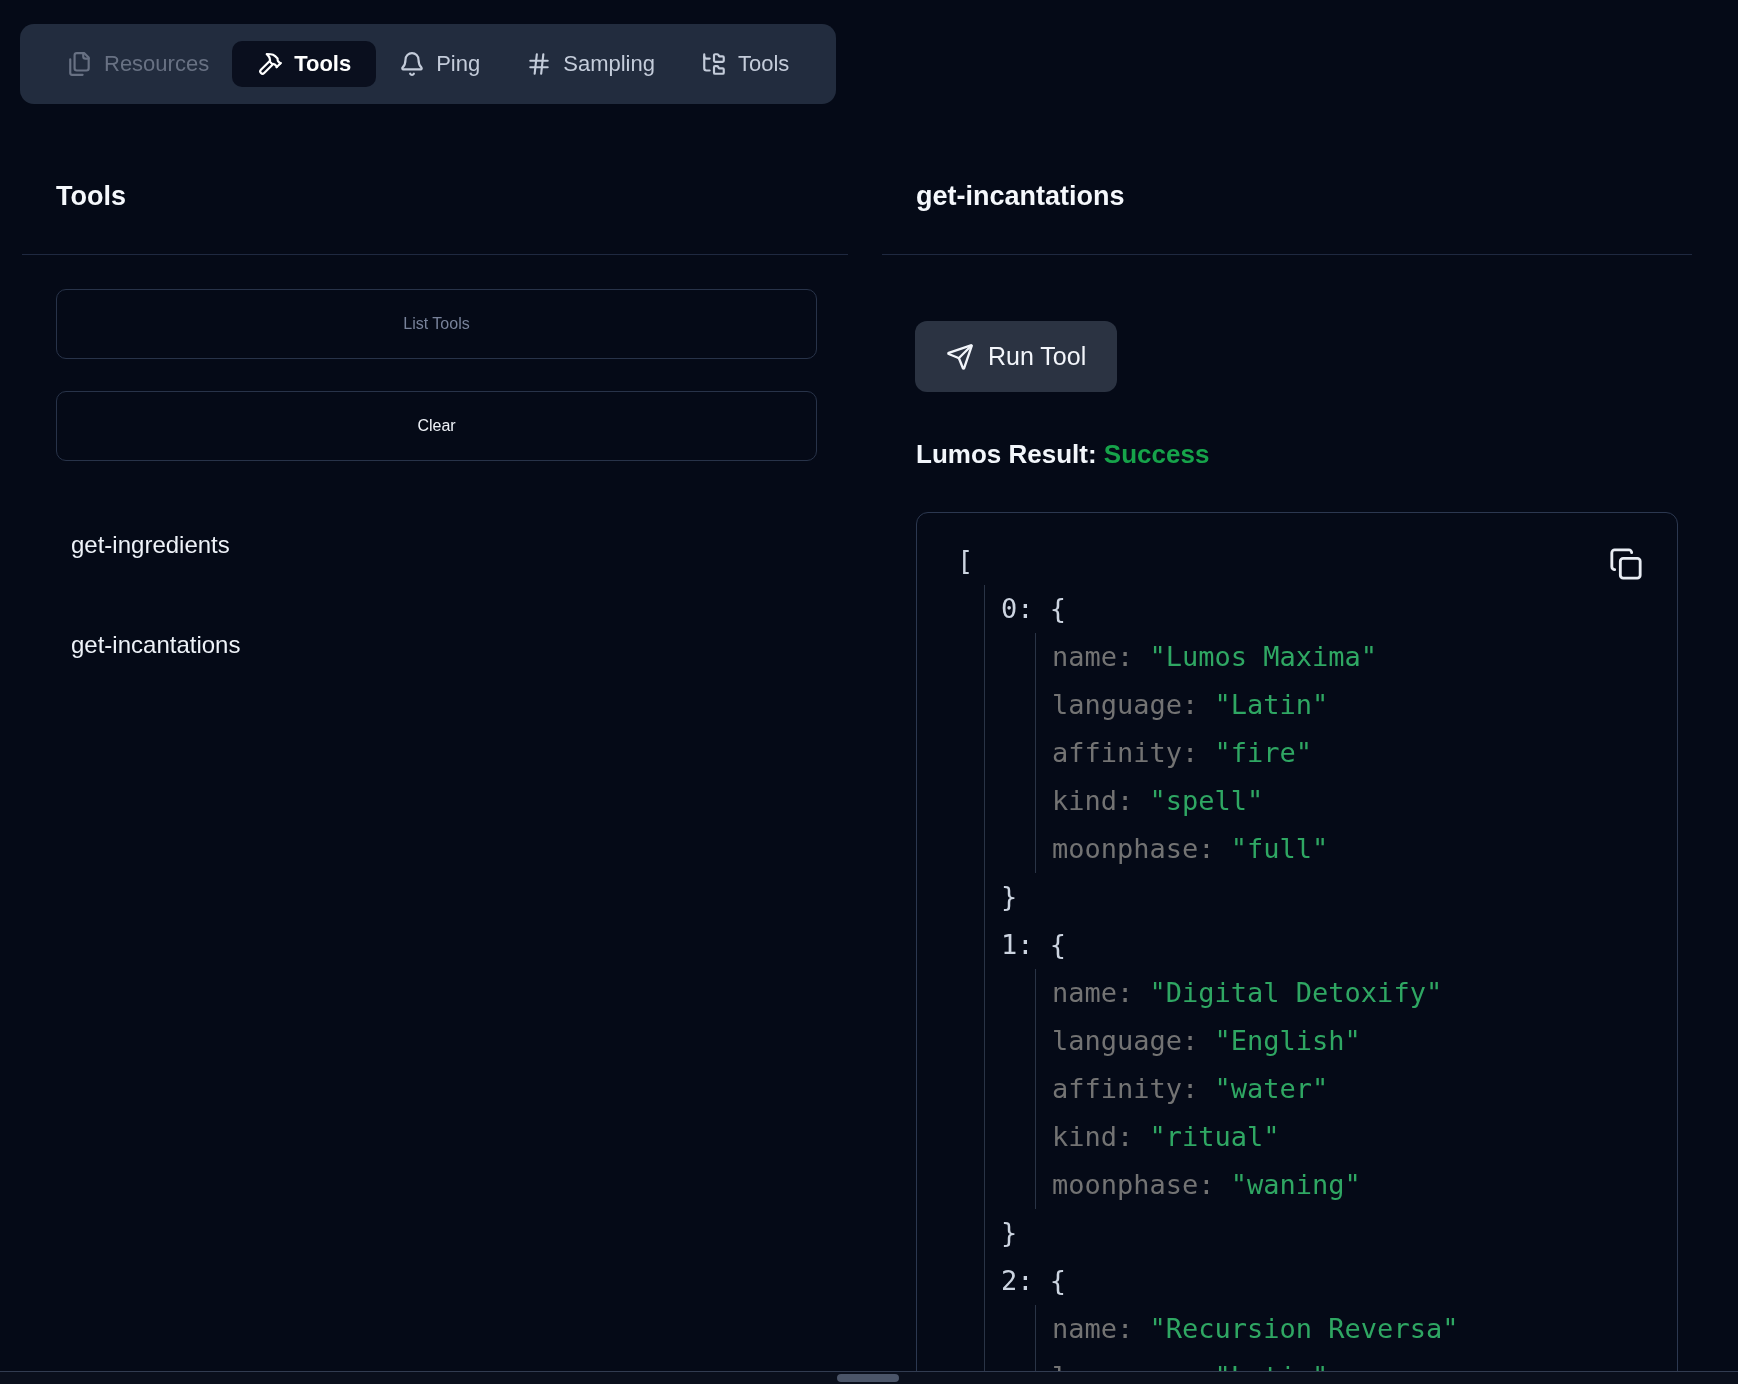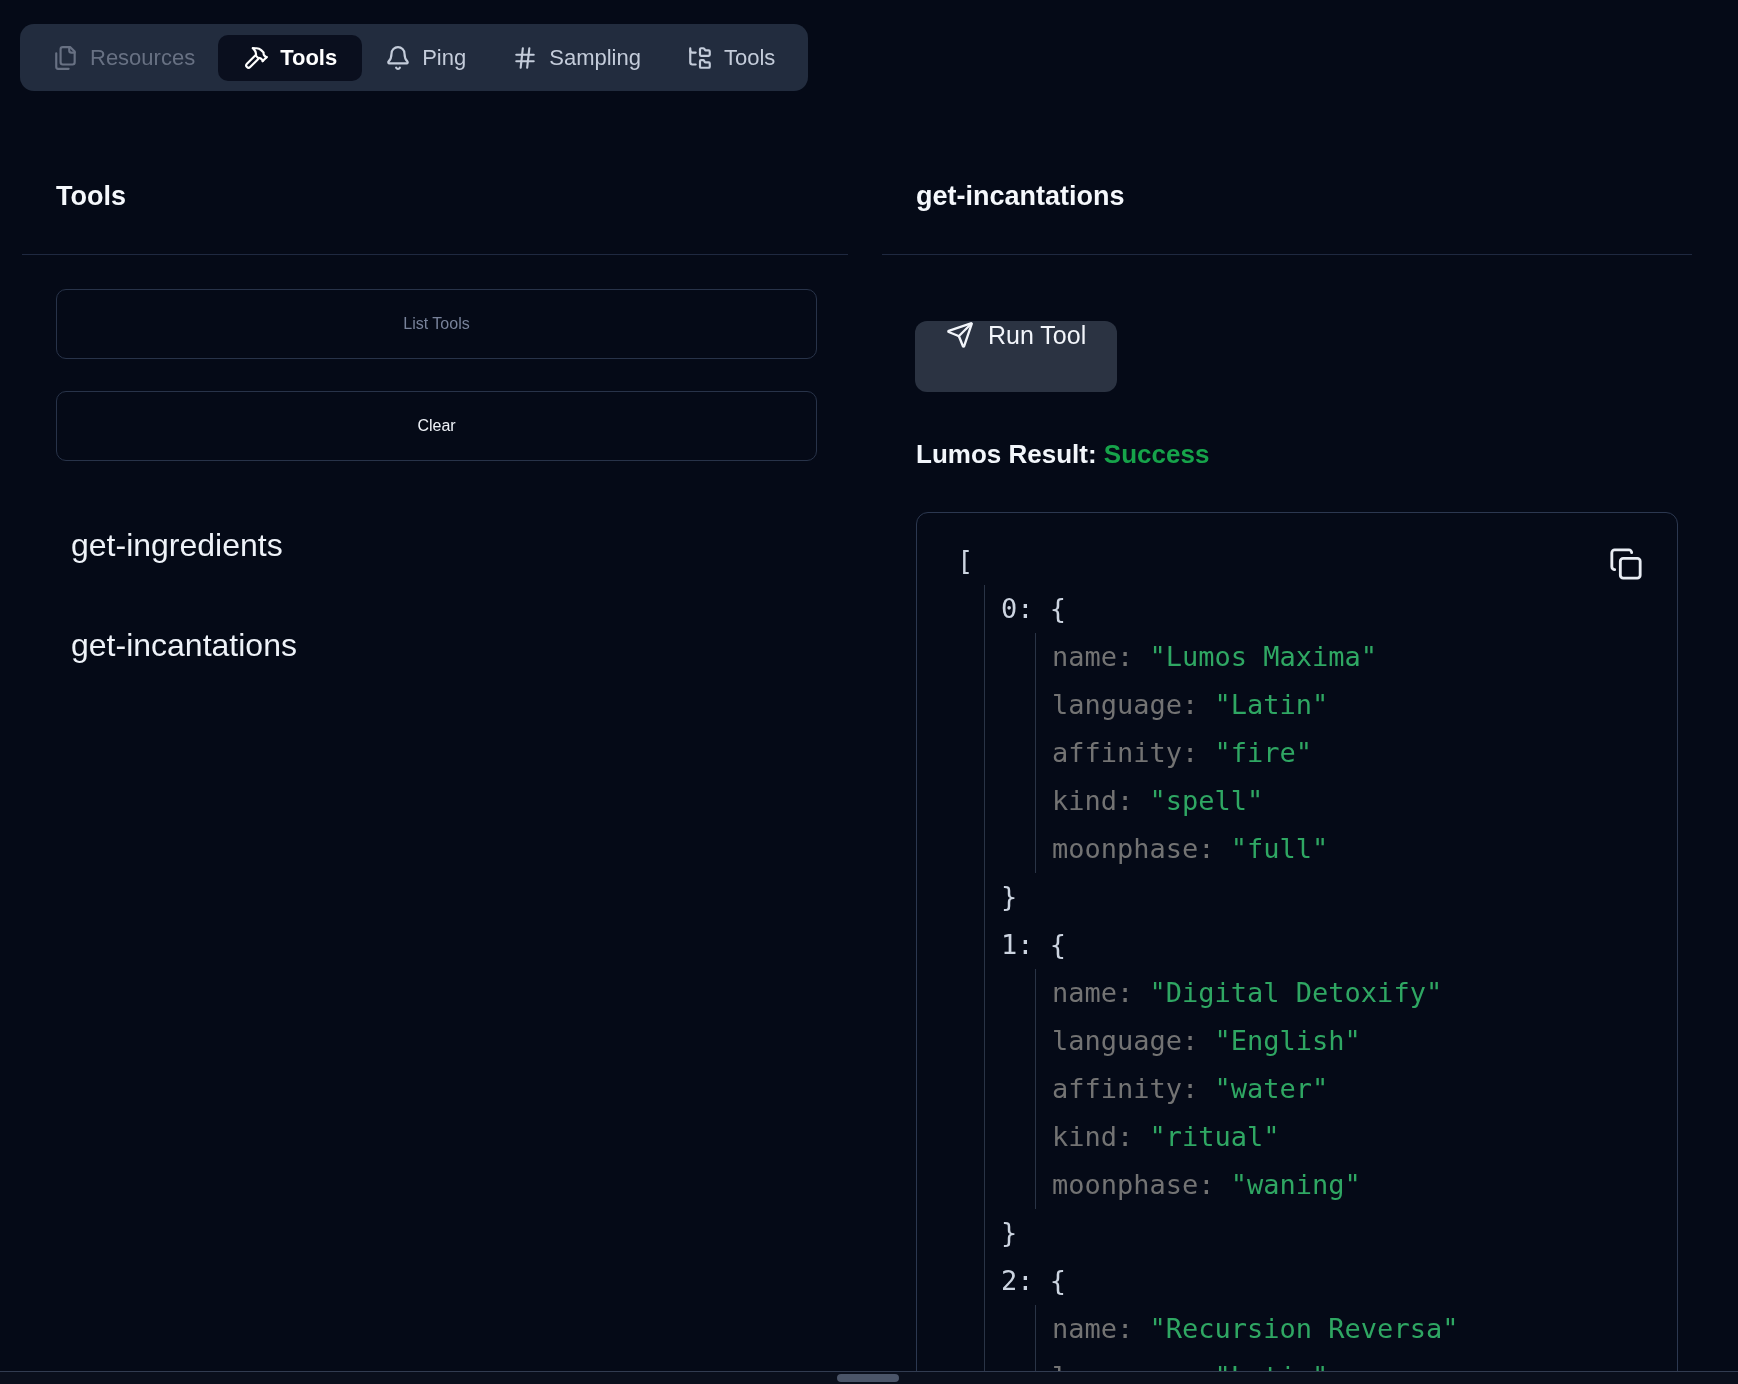--- a/index.html
+++ b/index.html
@@ -9,25 +9,25 @@
     overflow:hidden;
     background:#050a17;
     color:#eef2f8;
     font-family:"Liberation Sans", sans-serif;
   }
   svg { display:block; }
 
   
   .tabbar {
     position:absolute; left:20px; top:24px;
-    height:67px;
+    height:80px;
     background:#222c3e;
     border-radius:14px;
     display:flex; align-items:center;
-    padding:0 10px;
+    padding:0 24px;
   }
   .tab {
     display:flex; align-items:center; gap:11px;
     padding:0 23px; height:62px;
     font-size:22px; font-weight:400;
     color:#c4ccda;
     background:none; border:none; cursor:pointer;
     font-family:"Liberation Sans", sans-serif;
     white-space:nowrap;
   }
@@ -57,28 +57,28 @@
     border:1px solid #283349; border-radius:10px;
     font-size:16px; color:#eef2f8;
     font-family:"Liberation Sans", sans-serif;
     cursor:pointer;
   }
   .btn.muted { color:#78829a; }
   #list-tools-btn { margin-top:34px; }
   #clear-btn { margin-top:32px; }
   .tool-list { list-style:none; margin-top:54px; }
   .tool-item {
-    font-size:32px; color:#eef2f8;
+    font-size:24px; color:#eef2f8;
     padding:15px 0 15px 49px; line-height:30px;
     margin-bottom:40px; cursor:pointer;
   }
 
   
   .run-btn {
-    display:inline-flex; align-items:flex-start; gap:14px;
+    display:inline-flex; align-items:center; gap:14px;
     margin:66px 0 0 33px;
     height:71px; padding:0 31px;
     background:#2b3342; border:none; border-radius:12px;
     font-size:25px; color:#f2f5fa;
     font-family:"Liberation Sans", sans-serif;
     cursor:pointer;
   }
   .run-btn svg { width:28px; height:28px; }
   .result-line {
     margin:46px 0 0 34px;

